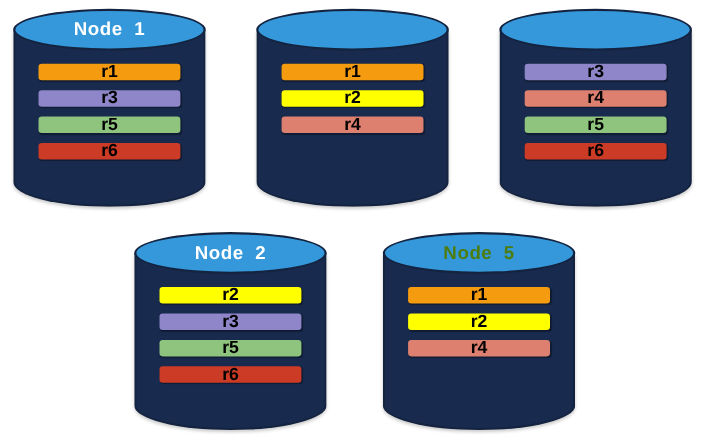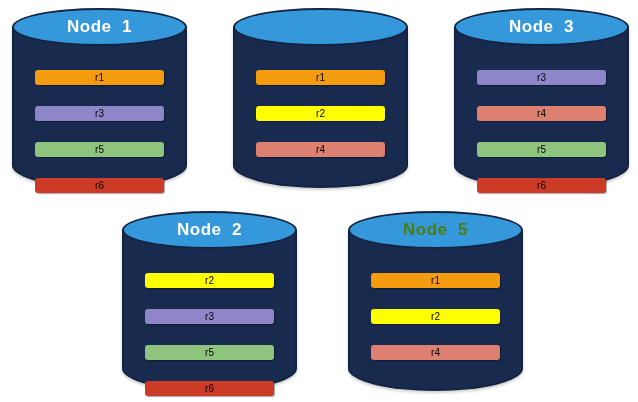--- a/index.html
+++ b/index.html
@@ -82,26 +82,25 @@
     z-index: 4;
     display: flex;
     flex-direction: column;
     gap: 9px;
   }
   .shard {
     height: 15px;
     line-height: 15px;
     text-align: center;
     border-radius: 3px;
-    font-size: 10px;
-    font-weight: normal;
+    font-size: 16px;
+    font-weight: bold;
     color: #000000;
     box-shadow: 1px 1px 1px rgba(0,0,0,0.35);
     user-select: none;
-    margin-top: 12px;
   }
 </style>
 </head>
 <body>
 
 <div id="diagram" style="background: rgb(255, 255, 255);">
     <div class="node" style="left: 12px; top: 8px; width: 175px; height: 180px;">
       <div class="cyl">
         <div class="cyl-body" style="background: rgb(24, 42, 78); border-color: rgb(20, 35, 63);"></div>
         <div class="cyl-top" style="background: rgb(52, 152, 219); border-color: rgb(20, 35, 63);"></div>
@@ -123,21 +122,20 @@
         <div class="shard" style="background: rgb(245, 155, 16);">r1</div>
         <div class="shard" style="background: rgb(255, 255, 0);">r2</div>
         <div class="shard" style="background: rgb(221, 128, 112);">r4</div>
       </div>
     </div>
     <div class="node" style="left: 454px; top: 8px; width: 175px; height: 180px;">
       <div class="cyl">
         <div class="cyl-body" style="background: rgb(24, 42, 78); border-color: rgb(20, 35, 63);"></div>
         <div class="cyl-top" style="background: rgb(52, 152, 219); border-color: rgb(20, 35, 63);"></div>
       </div>
-      <div class="node-label" style="color: rgb(255, 255, 255);">Node  3</div>
       <div class="shards">
         <div class="shard" style="background: rgb(142, 134, 200);">r3</div>
         <div class="shard" style="background: rgb(221, 128, 112);">r4</div>
         <div class="shard" style="background: rgb(143, 196, 126);">r5</div>
         <div class="shard" style="background: rgb(204, 59, 38);">r6</div>
       </div>
     </div>
     <div class="node" style="left: 122px; top: 211px; width: 175px; height: 180px;">
       <div class="cyl">
         <div class="cyl-body" style="background: rgb(24, 42, 78); border-color: rgb(20, 35, 63);"></div>

